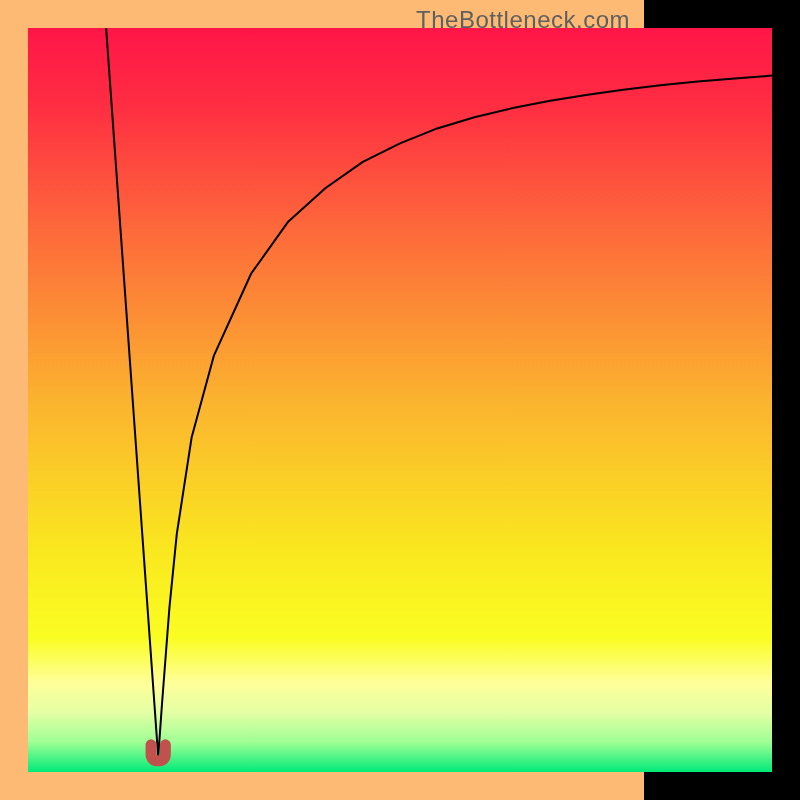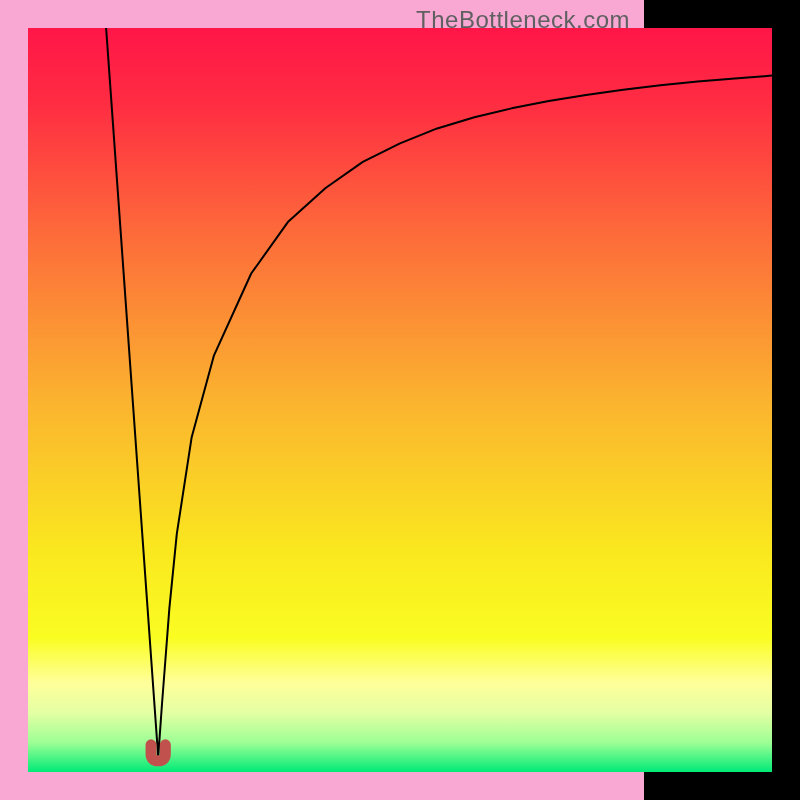--- a/index.html
+++ b/index.html
@@ -1,21 +1,21 @@
 <!DOCTYPE html>
 <html><head>
 <meta charset="utf-8">
 <style>
   * { margin: 0; padding: 0; box-sizing: border-box; }
   html, body { width: 800px; height: 800px; background: #000; overflow: hidden; }
   .wrapper {
     width: 644px;
     height: 800px;
     position: relative;
-    background: #f9a8d4;
+    background: #fdba74;
   }
   .watermark {
     position: absolute;
     top: 6px;
     right: 14px;
     font-family: Arial, Helvetica, sans-serif;
     font-size: 24px;
     color: #606060;
     font-weight: normal;
     letter-spacing: 0.5px;

